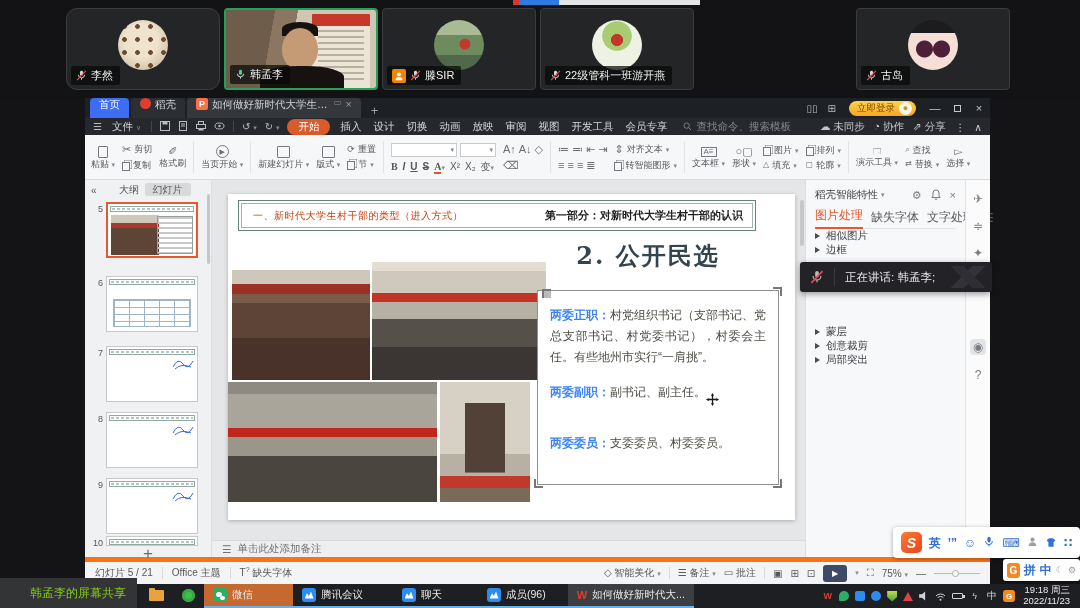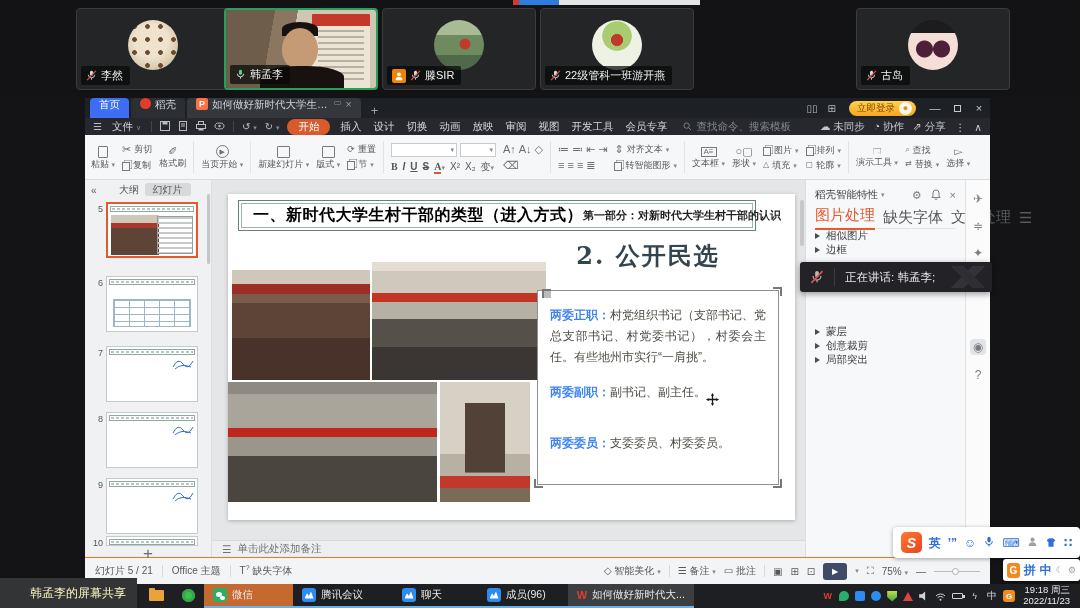--- a/index.html
+++ b/index.html
@@ -87,21 +87,21 @@
   .tbox{position:absolute;right:3px;top:12px;width:36px;height:38px;border:1px solid #9a9c9e;background:repeating-linear-gradient(180deg,#c6c8ca 0 2px,transparent 2px 5px);}
   .ttable{position:absolute;left:6px;top:22px;right:6px;bottom:4px;border:1px solid #9db5c8;background:linear-gradient(#9db5c8 1px,transparent 1px) 0 0/100% 7px,linear-gradient(90deg,#9db5c8 1px,transparent 1px) 0 0/15px 100%;}
   .scrib{position:absolute;right:2px;top:8px;}
   .plus{position:absolute;left:0;right:0;text-align:center;font-size:17px;color:#6a6d71;}
   .sbar{position:absolute;right:1px;top:14px;width:3px;height:70px;background:#c4c6c8;border-radius:2px;}
 
   .canvas{flex:1;display:flex;flex-direction:column;min-width:0;background:#e4e6e8;position:relative;}
   .slidewrap{flex:1;position:relative;}
   .slide{position:absolute;left:16px;top:14px;width:567px;height:326px;background:#fff;box-shadow:0 1px 4px rgba(0,0,0,.25);}
   .banner{position:absolute;left:10px;top:6px;width:518px;height:31px;border:1px solid #67807a;box-shadow:inset 0 0 0 2px #fff,inset 0 0 0 3px #9db3ad;display:flex;align-items:center;justify-content:space-between;padding:0 12px 0 14px;}
-  .banner .l{font-family:"DejaVu Serif","Liberation Serif",serif;font-size:16px;font-weight:bold;color:#000000;letter-spacing:0.5px;white-space:nowrap;}
+  .banner .l{font-family:"DejaVu Serif","Liberation Serif",serif;font-size:10px;font-weight:normal;color:#c2410c;letter-spacing:0.5px;white-space:nowrap;}
   .banner .r{font-family:"DejaVu Serif","Liberation Serif",serif;font-size:11px;font-weight:bold;color:#1f1f1f;white-space:nowrap;}
   .stitle{position:absolute;left:330px;top:46px;width:180px;text-align:center;font-family:"DejaVu Serif","Liberation Serif",serif;font-size:24px;font-weight:bold;color:#33444e;letter-spacing:2px;}
   .ph{position:absolute;}
   .phA{left:4px;top:76px;width:138px;height:110px;background:linear-gradient(180deg,#cfc8ba 0 13%,#9b2f26 13% 22%,#7a5c4a 22% 30%,#5d4437 30% 62%,#48322a 62%);}
   .phB{left:144px;top:68px;width:174px;height:118px;background:linear-gradient(180deg,#e4ded2 0 8%,#cfc9bd 8% 26%,#c23424 26% 34%,#b7b0a4 34% 48%,#56504a 48% 72%,#3b3633 72%);}
   .phC{left:0;top:188px;width:209px;height:120px;background:linear-gradient(180deg,#8e8a82 0 10%,#aaa59b 10% 38%,#c0271c 38% 46%,#9b968c 46% 62%,#4a463f 62%);}
   .phD{left:212px;top:188px;width:90px;height:120px;background:linear-gradient(90deg,transparent 0 28%,#514137 28% 72%,transparent 72%) 0 42%/100% 58% no-repeat,linear-gradient(180deg,#d7d0c4 0 60%,#b8b0a2 60% 78%,#c0392b 78% 88%,#7a6a58 88%);}
   .tbx{position:absolute;left:309px;top:96px;width:242px;height:195px;border:1px solid #8f8f8f;background:#fff;padding:14px 12px;}
   .tbx .c{position:absolute;width:9px;height:9px;border:0 solid #777;}
   .c.tl{left:-4px;top:-4px;border-left-width:2px;border-top-width:2px;}
@@ -113,28 +113,28 @@
   .tbx p.sp{margin-bottom:30px;}
   .cursor{position:absolute;left:478px;top:198px;color:#111;}
   .cscroll{position:absolute;right:1px;top:20px;width:4px;height:46px;background:#c5c7c9;border-radius:2px;}
   .notesbar{height:17px;background:#edeff0;border-top:1px solid #d8dadc;display:flex;align-items:center;gap:6px;font-size:10.5px;color:#6f7276;padding:0 10px;flex:0 0 17px;}
 
   .rpanel{width:160px;background:#f7f8f9;border-left:1px solid #dcdee0;padding:5px 9px;font-size:10.5px;color:#3f4246;flex:0 0 160px;}
   .rp-head{display:flex;align-items:center;gap:3px;height:20px;}
   .rp-head .sp{flex:1;}
   .rp-ic{color:#7a7d82;font-size:11px;margin-left:6px;}
   .rp-tabs{display:flex;align-items:center;gap:8px;border-bottom:1px solid #e3e4e6;height:22px;margin-top:2px;}
-  .rp-tab{color:#55585c;font-size:15px;white-space:nowrap;}
+  .rp-tab{color:#55585c;font-size:12px;white-space:nowrap;}
   .rp-tab.on{color:#e8582d;border-bottom:2px solid #e8582d;padding-bottom:3px;}
   .rp-item{display:flex;align-items:center;gap:6px;}
   .tri{width:0;height:0;border-left:5px solid #4a4d51;border-top:3.5px solid transparent;border-bottom:3.5px solid transparent;}
   .vtools{width:25px;background:#fbfbfc;border-left:1px solid #e2e3e5;display:flex;flex-direction:column;align-items:center;padding-top:12px;gap:13px;color:#7a7d82;font-size:12px;flex:0 0 25px;}
   .vtools .hl{background:#e2e4e6;border-radius:4px;padding:1px 3px;}
 
-  .statusbar{height:27px;background:#f3f4f5;border-top:1px solid #f97316;display:flex;align-items:center;font-size:10px;color:#56595d;padding:0 10px;gap:9px;flex:0 0 27px;}
+  .statusbar{height:27px;background:#f3f4f5;border-top:5px solid #f97316;display:flex;align-items:center;font-size:10px;color:#56595d;padding:0 10px;gap:9px;flex:0 0 27px;}
   .ssep{width:1px;height:12px;background:#d7d9db;}
   .sright{margin-left:auto;display:flex;align-items:center;gap:8px;}
   .playbtn{width:24px;height:17px;background:#3f4b66;border-radius:3px;color:#fff;font-size:8px;display:inline-flex;align-items:center;justify-content:center;}
   .sliderline{width:46px;height:1px;background:#b9bbbd;position:relative;}
   .sliderline i{position:absolute;left:18px;top:-3px;width:7px;height:7px;border-radius:50%;background:#fff;border:1px solid #aaacae;}
 
   
   .toast{position:absolute;left:800px;top:262px;width:192px;height:30px;background:#232327;border-radius:3px;display:flex;align-items:center;z-index:30;box-shadow:0 2px 6px rgba(0,0,0,.4);overflow:hidden;}
   .toast .micbox{width:34px;display:flex;justify-content:center;}
   .toast .tdiv{width:1px;height:18px;background:#3c3c40;}
@@ -167,33 +167,33 @@
   .tray{margin-left:auto;display:flex;align-items:center;gap:6px;padding:0 4px;}
   .tico{font-size:9px;color:#cfd2d6;display:inline-flex;align-items:center;justify-content:center;min-width:11px;}
   .dot{width:10px;height:10px;border-radius:2px;display:inline-block;}
   .shield{width:10px;height:11px;background:linear-gradient(180deg,#bede4a,#3e9d3e);clip-path:polygon(0 0,100% 0,100% 60%,50% 100%,0 60%);display:inline-block;}
   .rtri{width:0;height:0;border-left:5px solid transparent;border-right:5px solid transparent;border-bottom:9px solid #e04343;display:inline-block;}
   .spk{width:10px;height:10px;background:#cfd2d6;clip-path:polygon(0 32%,28% 32%,60% 4%,60% 96%,28% 68%,0 68%);display:inline-block;}
   .batt{width:11px;height:6px;border:1px solid #cfd2d6;border-radius:1px;position:relative;display:inline-block;}
   .batt:after{content:"";position:absolute;right:-2.5px;top:1px;width:1.5px;height:2.5px;background:#cfd2d6;}
   .clock{display:flex;flex-direction:column;justify-content:center;align-items:flex-end;color:#e9eaeb;font-size:9.5px;line-height:1.15;padding:0 10px 0 4px;}
   
-  .chipbar{position:absolute;left:0;top:578px;height:30px;width:137px;background:#333436;display:flex;align-items:center;gap:7px;padding:0 16px;z-index:20;color:#fef9c3;font-size:12px;white-space:nowrap;}
+  .chipbar{position:absolute;left:0;top:578px;height:30px;width:137px;background:#333436;display:flex;align-items:center;gap:7px;padding:0 16px;z-index:20;color:#84cc16;font-size:12px;white-space:nowrap;}
 </style>
 </head>
 <body>
 
 <div class="screen">
 
   <div class="videobar">
     <div class="cstrip" style="left:513px;width:6px;background:#d33a2e;"></div>
     <div class="cstrip" style="left:519px;width:40px;background:#2f7ce0;"></div>
     <div class="cstrip" style="left:559px;width:141px;background:#e4e4e4;"></div>
 
-    <div class="tile" style="left:76px;">
+    <div class="tile" style="left:66px;border-radius:11px;">
       <div class="avatar av-liran"></div>
       <div class="namechip">
         <svg viewBox="0 0 12 12" width="11" height="11">
             <rect x="4.4" y="0.8" width="3.2" height="5.6" rx="1.6" fill="#d9dbde"></rect>
             <path d="M2.6 5.2a3.4 3.4 0 0 0 6.8 0" fill="none" stroke="#d9dbde"></path>
             <line x1="6" y1="8.8" x2="6" y2="10.6" stroke="#d9dbde"></line>
             <line x1="1.2" y1="11" x2="10.8" y2="1" stroke="#e14b4b" stroke-width="1.4"></line>
           </svg>
         <span>李然</span>
       </div>

